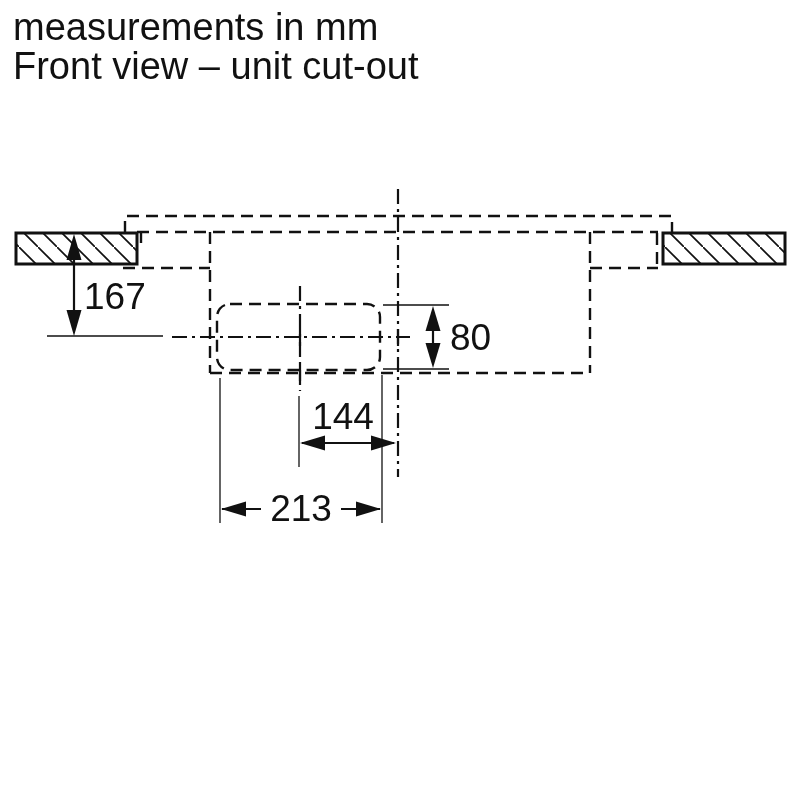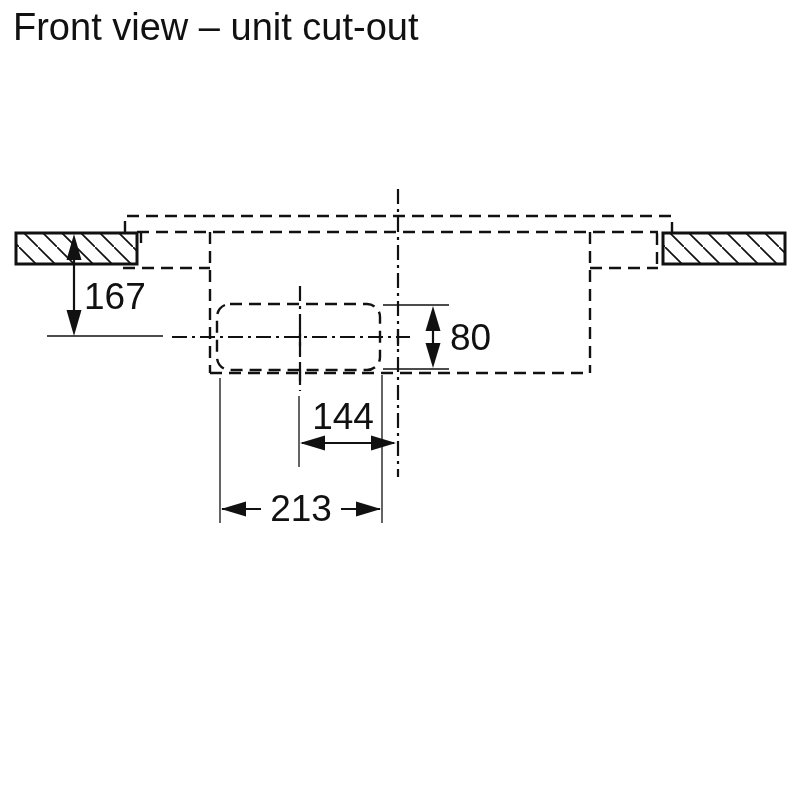--- a/index.html
+++ b/index.html
@@ -67,20 +67,21 @@
     stroke: #111111;
     stroke-width: 3;
   }
 </style>
 </head>
 <body>
 
 <div class="page">
 
   <div class="title-block">
+    <div>measurements in mm</div>
     <div>Front view – unit cut-out</div>
   </div>
 
   <svg class="diagram" width="800" height="800" viewBox="0 0 800 800">
 
     <defs>
       <pattern id="hatch" patternUnits="userSpaceOnUse" width="19" height="19">
         <line x1="-1" y1="-1" x2="20" y2="20" stroke="#111111" stroke-width="1.7"></line>
       </pattern>
     </defs>

